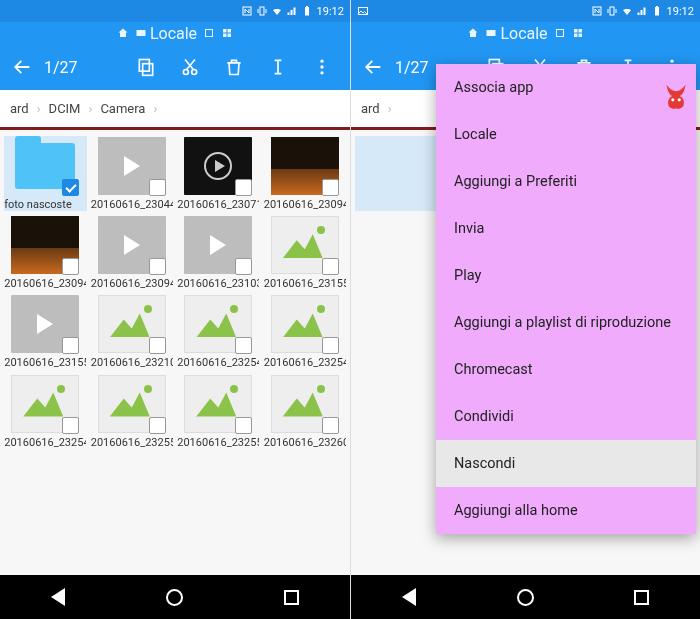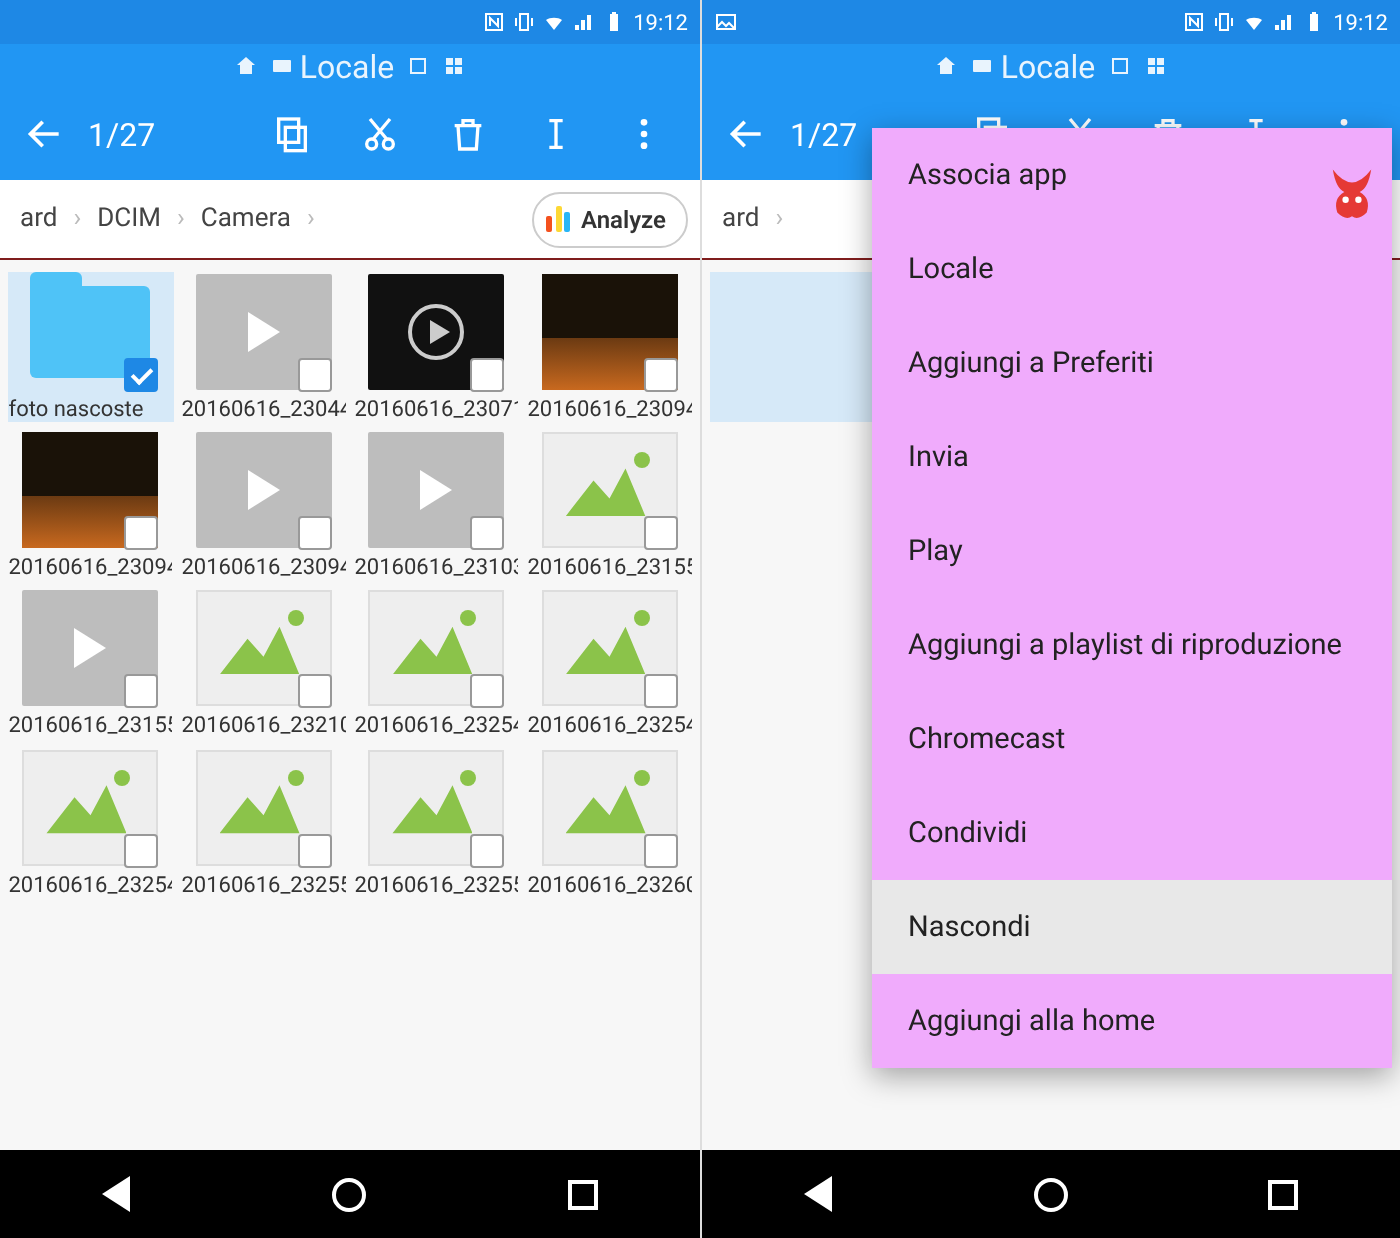--- a/index.html
+++ b/index.html
@@ -14,21 +14,21 @@
   .sicon { width: 12px; height: 12px; display: inline-flex; align-items: center; justify-content: center; }
 
   .title-bar { height: 22px; background: #2196F3; color: #fff; display: flex; align-items: center; justify-content: center; gap: 6px; font-size: 16px; }
   .title-bar .tb-item { display: flex; align-items: center; gap: 3px; opacity: .9; }
 
   .action-bar { height: 46px; background: #2196F3; color: #fff; display: flex; align-items: center; padding: 0 8px; gap: 4px; }
   .action-bar .back { width: 28px; display: flex; align-items: center; justify-content: center; }
   .action-bar .counter { font-size: 16px; margin-right: auto; padding-left: 4px; }
   .action-bar .ab-btn { width: 40px; height: 46px; display: flex; align-items: center; justify-content: center; }
 
-  .breadcrumb { height: 40px; background: #fff; border-bottom: 1px solid #7f1d1d; display: flex; align-items: center; padding: 0 6px; font-size: 13px; color: #444; gap: 4px; }
+  .breadcrumb { height: 40px; background: #fff; border-bottom: 3px solid #7f1d1d; display: flex; align-items: center; padding: 0 6px; font-size: 13px; color: #444; gap: 4px; }
   .breadcrumb .crumb { padding: 0 4px; }
   .breadcrumb .sep { color: #bbb; font-size: 13px; }
   .analyze-btn { margin-left: auto; background: #fff; border: 1px solid #ccc; border-radius: 14px; height: 28px; padding: 0 10px 0 6px; display: flex; align-items: center; gap: 5px; font-size: 12px; font-weight: 600; color: #333; }
   .analyze-bars { display: flex; align-items: flex-end; gap: 1.5px; height: 13px; }
   .analyze-bars span { width: 3px; border-radius: 1px; }
   .b1 { height: 8px; background: #F4511E; }
   .b2 { height: 13px; background: #FDD835; }
   .b3 { height: 10px; background: #29B6F6; }
 
   .grid { flex: 1; overflow: hidden; padding: 6px 4px 0; display: grid; grid-template-columns: repeat(4, 1fr); gap: 4px 4px; align-content: start; background: #f7f7f7; }
@@ -184,28 +184,20 @@
       </div>
   </div>
 
   <div class="breadcrumb">
     <span class="crumb">ard</span>
     <span class="sep">›</span>
     <span class="crumb">DCIM</span>
     <span class="sep">›</span>
     <span class="crumb">Camera</span>
     <span class="sep">›</span>
-    <div class="analyze-btn">
-      <span class="analyze-bars">
-          <span class="b1"></span>
-          <span class="b2"></span>
-          <span class="b3"></span>
-        </span>
-      <span>Analyze</span>
-    </div>
   </div>
 
   <div class="grid" id="grid-left">
       <div class="cell selected">
         <div class="thumb">
           <div class="folder-shape"></div>
           <div class="checkbox checked"></div>
         </div>
         <div class="label">foto nascoste</div>
       </div>

